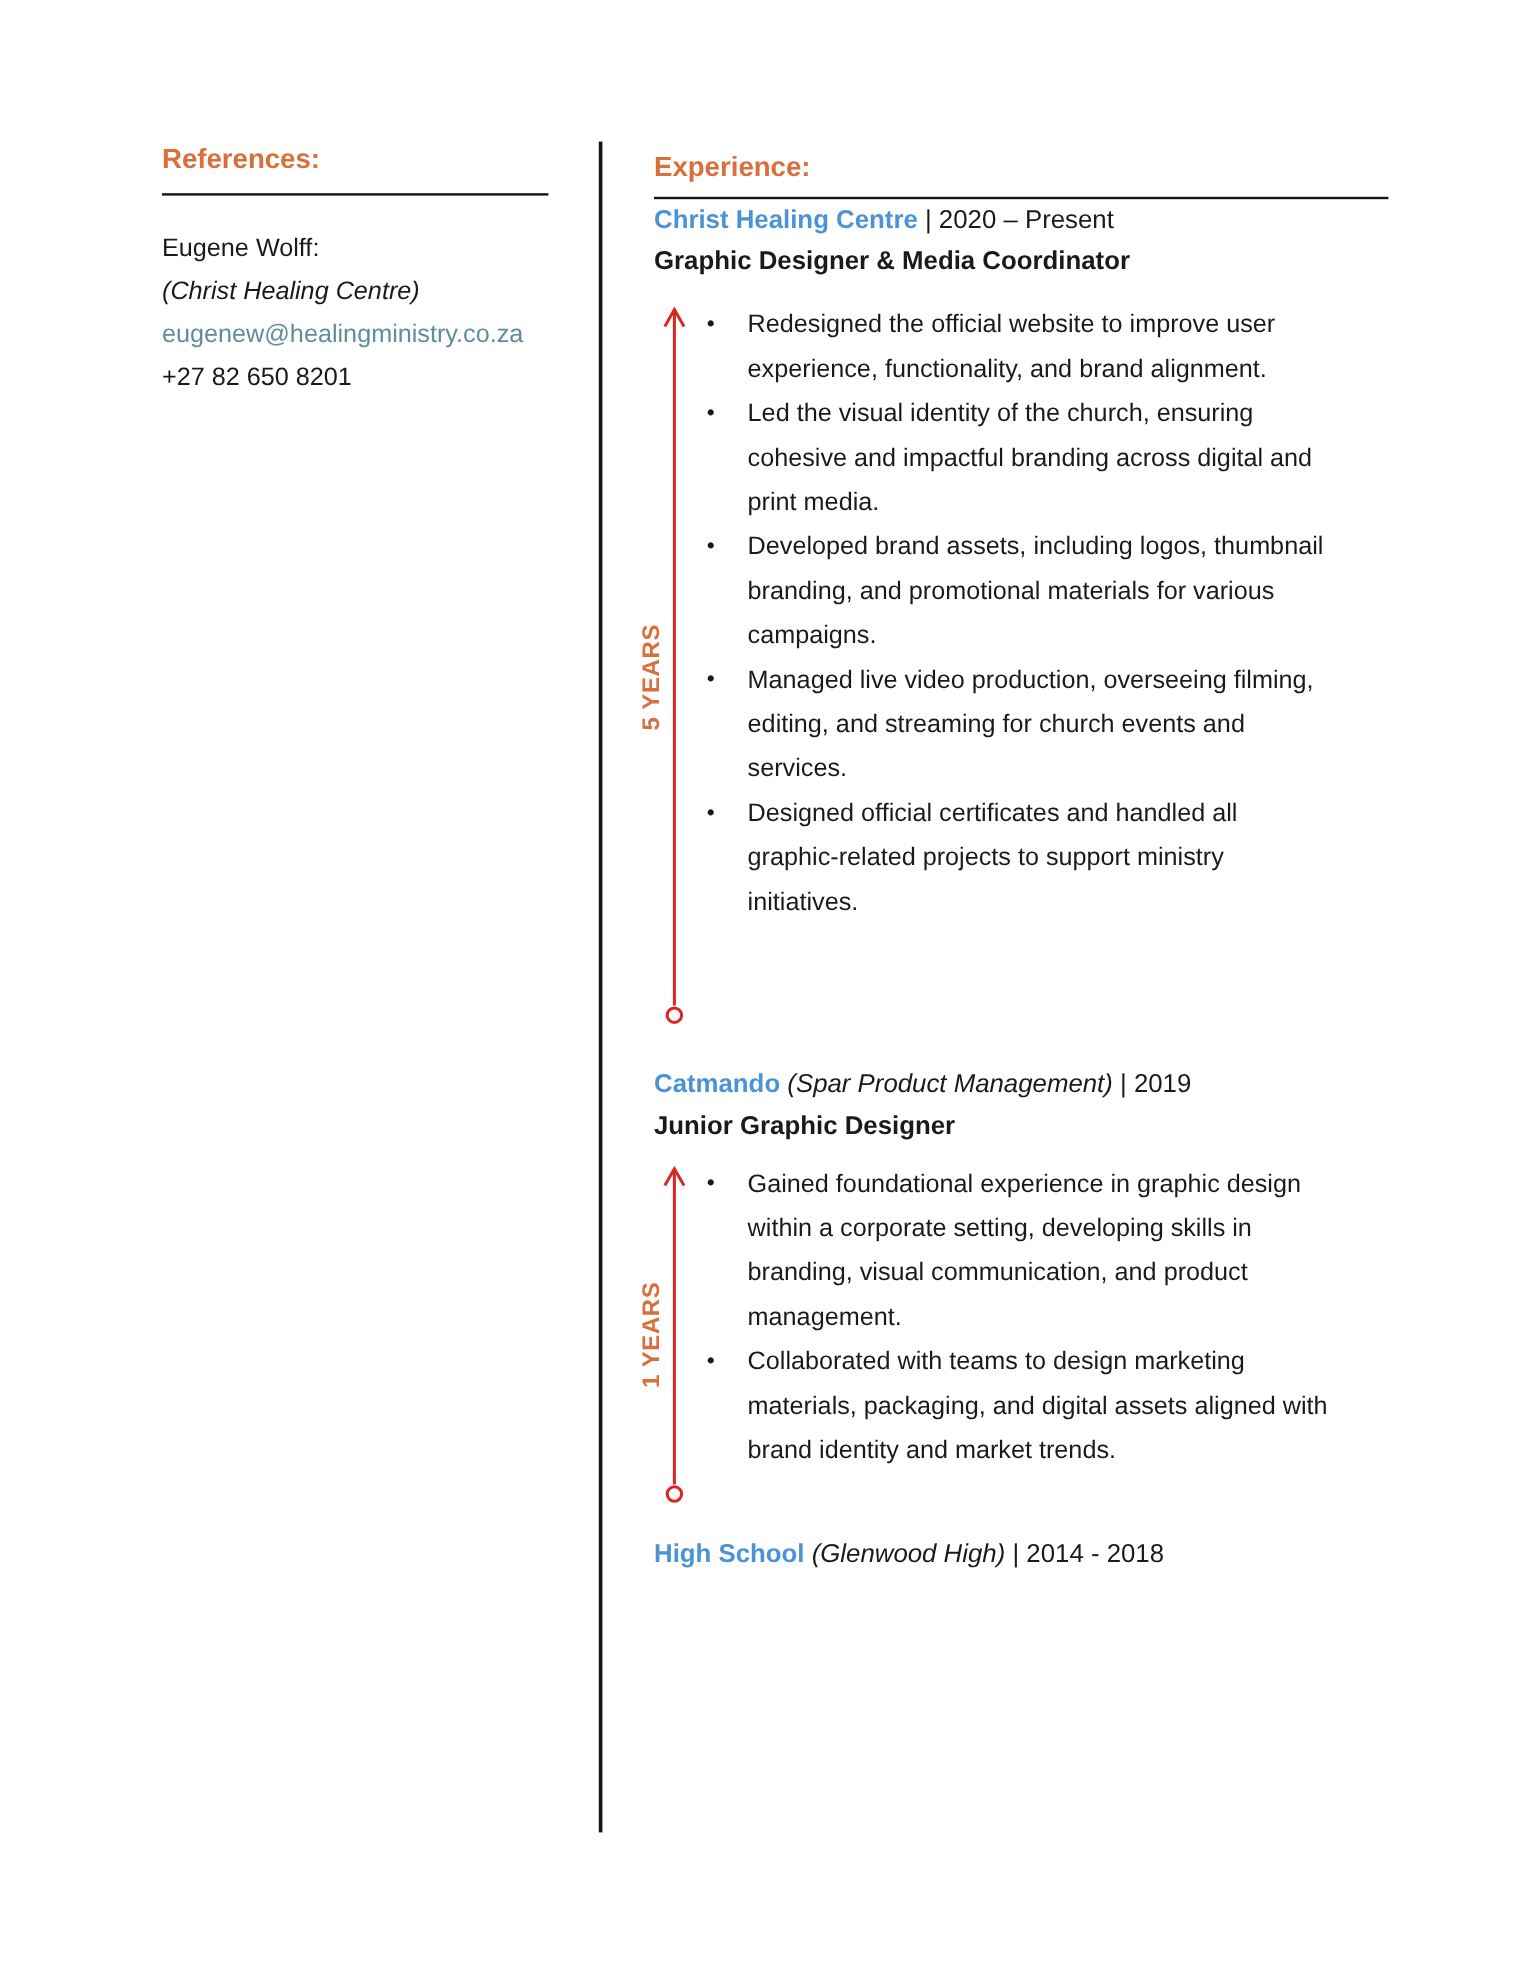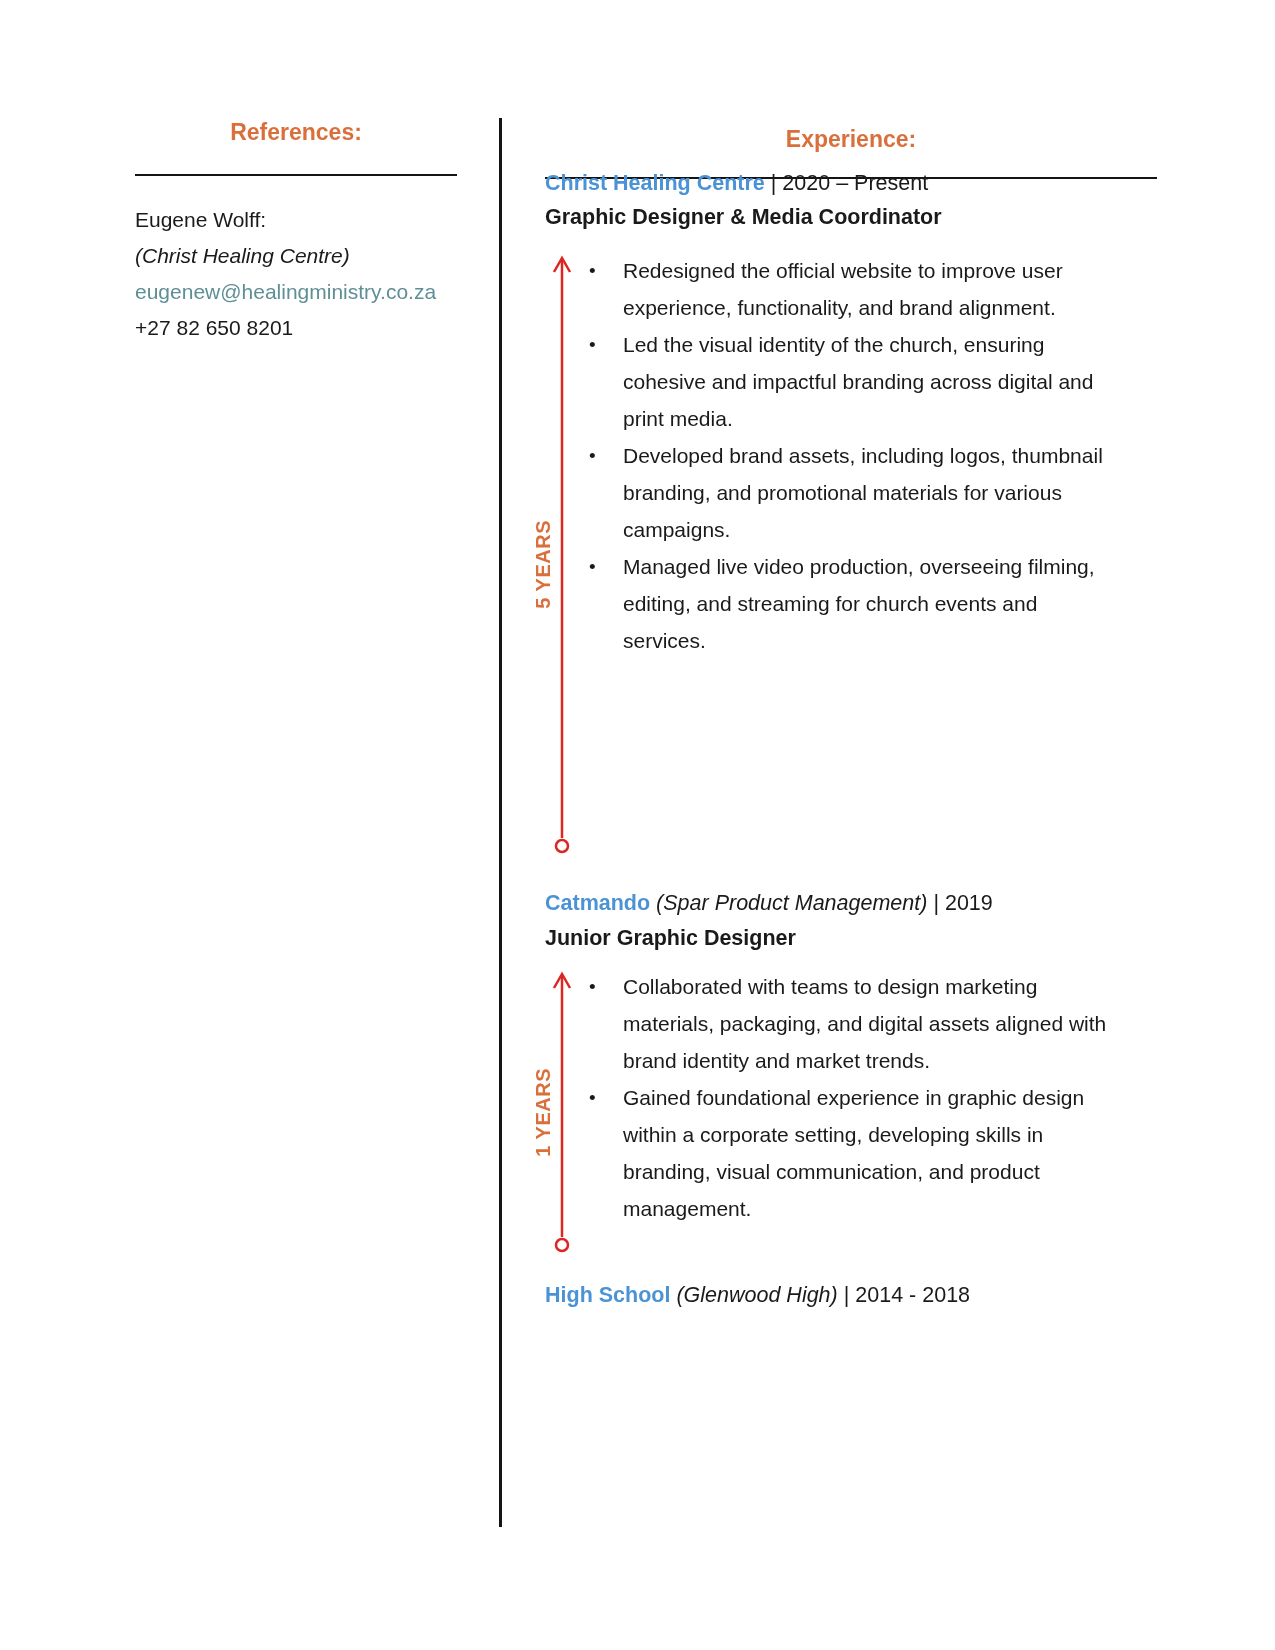--- a/index.html
+++ b/index.html
@@ -11,23 +11,22 @@
     position:relative;
     overflow:hidden;
   }
 
   
   .col-heading {
     margin:0;
     font-size:23px;
     font-weight:700;
     color:#d9703c;
-    padding-bottom:24px;
+    padding-bottom:11px;
     border-bottom:2px solid #141414;
-    text-align:center;
   }
 
   
   .left-col {
     position:absolute; left:135px; top:114px; width:322px;
     font-size:21px; line-height:36px;
   }
   .ref-block { margin-top:26px; }
   .ref-block + .ref-block { margin-top:30px; }
   .ref-block p { margin:0; }
@@ -123,36 +122,37 @@
       <polyline points="4,18 12,4 20,18"></polyline>
       <line x1="12" y1="6" x2="12" y2="584"></line>
       <circle cx="12" cy="592" r="6"></circle>
     </svg>
     <span class="tl-label label-1">5 YEARS</span>
     <ul>
         <li>Redesigned the official website to improve user experience, functionality, and brand alignment.</li>
         <li>Led the visual identity of the church, ensuring cohesive and impactful branding across digital and print media.</li>
         <li>Developed brand assets, including logos, thumbnail branding, and promotional materials for various campaigns.</li>
         <li>Managed live video production, overseeing filming, editing, and streaming for church events and services.</li>
+        <li>Designed official certificates and handled all graphic-related projects to support ministry initiatives.</li>
       </ul>
   </div>
 
   <div class="job-header job2-header">
     <p><span class="company">Catmando</span> <span class="italic">(Spar Product Management)</span> <span>| 2019</span></p>
     <p class="role">Junior Graphic Designer</p>
   </div>
 
   <div class="bullets job2-bullets">
     <svg class="timeline-svg" width="24" height="285">
       <polyline points="4,18 12,4 20,18"></polyline>
       <line x1="12" y1="6" x2="12" y2="267"></line>
       <circle cx="12" cy="275" r="6"></circle>
     </svg>
     <span class="tl-label label-2">1 YEARS</span>
     <ul>
+        <li>Gained foundational experience in graphic design within a corporate setting, developing skills in branding, visual communication, and product management.</li>
         <li>Collaborated with teams to design marketing materials, packaging, and digital assets aligned with brand identity and market trends.</li>
-        <li>Gained foundational experience in graphic design within a corporate setting, developing skills in branding, visual communication, and product management.</li>
       </ul>
   </div>
 
   <p class="education-line"><span class="company">High School</span> <span class="italic">(Glenwood High)</span> <span>| 2014 - 2018</span></p>
 
 </div>
 
 </body></html>

